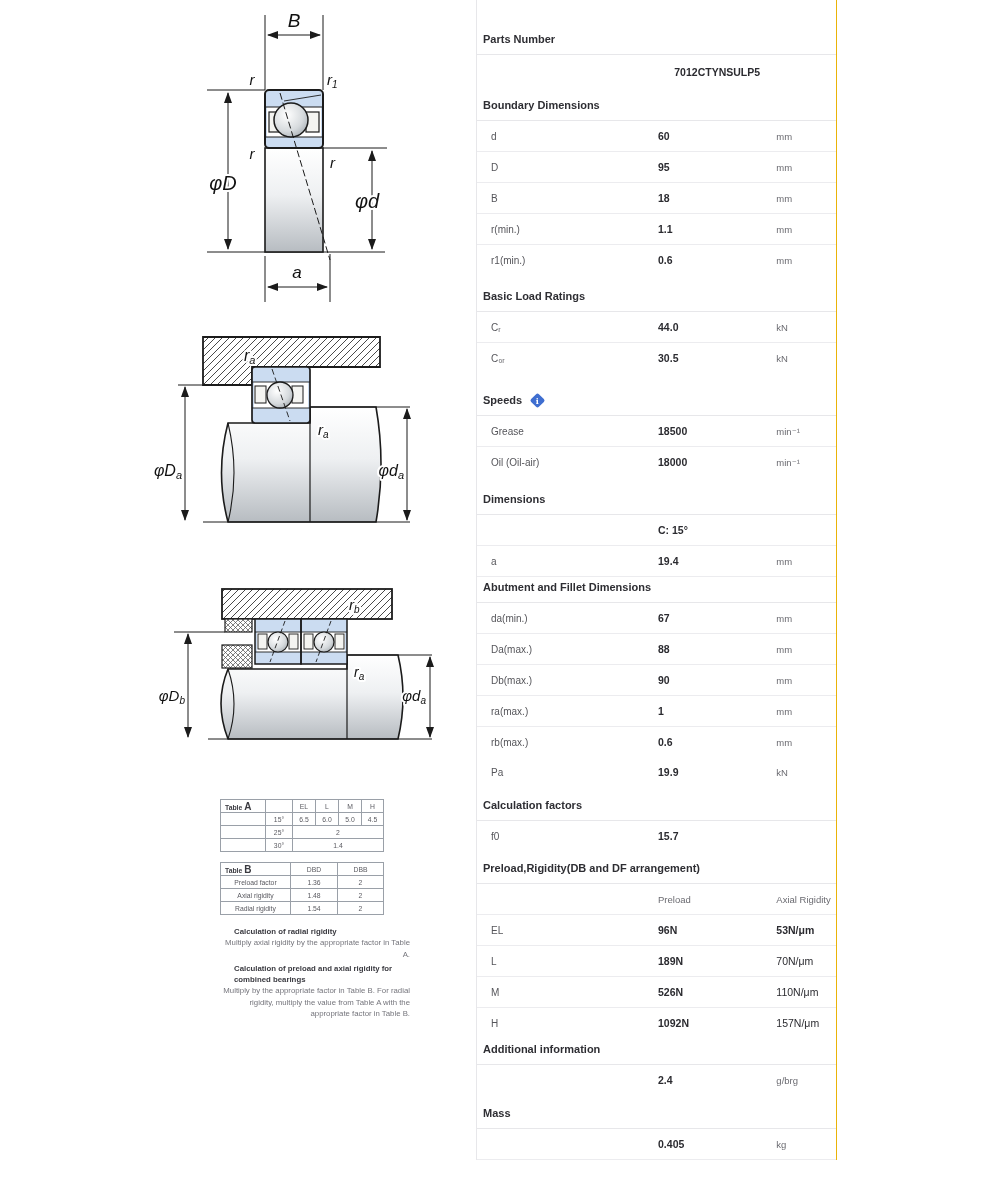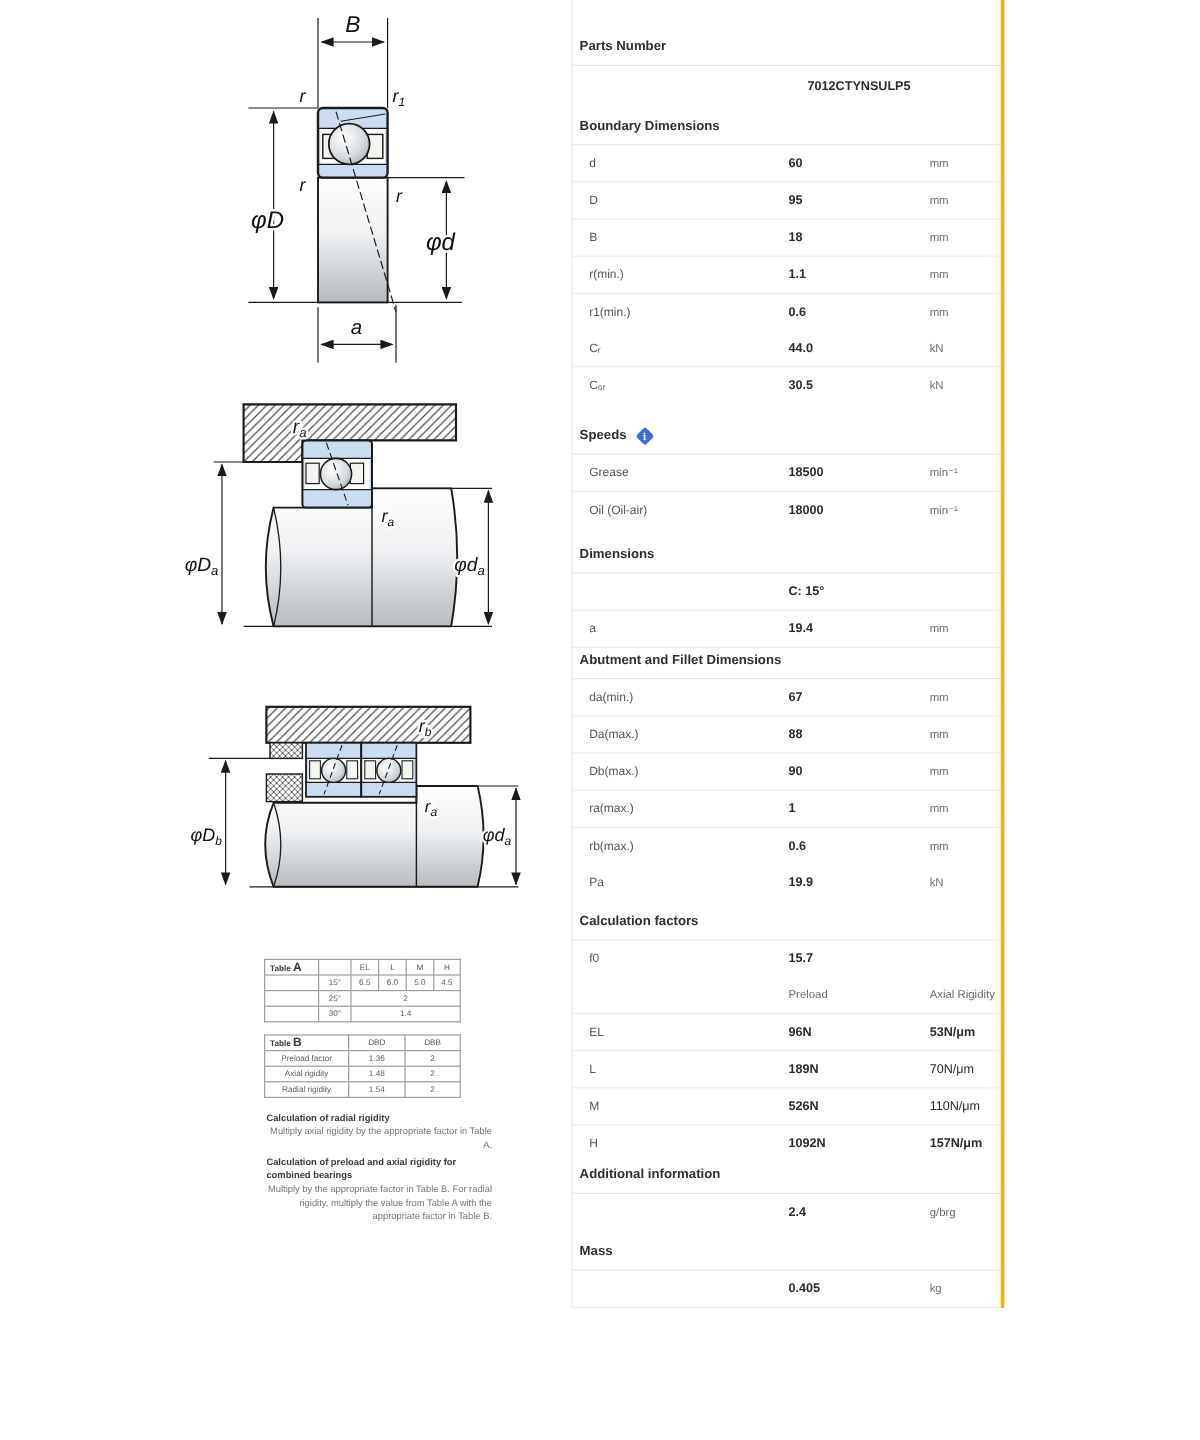--- a/index.html
+++ b/index.html
@@ -4,21 +4,21 @@
 <style>
   html,body{margin:0;padding:0;}
   body{
     width:1000px;height:1200px;background:#ffffff;position:relative;
     font-family:"Liberation Sans","DejaVu Sans",sans-serif;
     -webkit-font-smoothing:antialiased;
   }
   
   .panel{
     position:absolute;left:476px;top:0;width:361px;box-sizing:border-box;
-    border-left:1px solid #e7e7ea;border-right:3px solid #eab308;background:#fff;
+    border-left:1px solid #e7e7ea;border-right:1px solid #eab308;background:#fff;
   }
   .sec-title{
     font-size:11px;font-weight:bold;color:#2e2e33;
     padding:12px 6px 9px 6px;border-bottom:1px solid #e7e7ea;
     display:flex;align-items:center;gap:7px;
   }
   .pt33{padding-top:33px}.pt11{padding-top:11px}.pt15{padding-top:15px}
   .pt21{padding-top:21px}.pt16{padding-top:16px}.pt4{padding-top:4px}
   .pt5{padding-top:5px}.pt12{padding-top:12px}
   .row{
@@ -48,21 +48,21 @@
     font-size:6.8px;color:#5a5a60;background:#fff;
   }
   .mini-table td{
     border:1px solid #9aa0a8;text-align:center;vertical-align:middle;
     height:12px;padding:0 1px;overflow:hidden;white-space:nowrap;
   }
   .tbl-title{font-weight:bold;color:#3a3a40;font-size:6.8px;text-align:left !important;padding-left:4px !important;}
   .tbl-title .big{font-size:10px;font-weight:bold;}
   
   .notes{position:absolute;left:222px;top:926px;width:188px;}
-  .note-h{font-size:7.8px;font-weight:bold;color:#3a3a40;line-height:1.45;}
+  .note-h{font-size:7.8px;font-weight:bold;color:#3a3a40;line-height:1.45;margin-left:12px;}
   .note-b{font-size:7.8px;color:#75757c;line-height:1.45;margin-bottom:3px;text-align:right;}
 </style>
 </head>
 <body>
 
 <svg width="0" height="0" style="position:absolute" aria-hidden="true">
   <defs>
     <pattern id="hatch" width="7" height="7" patternUnits="userSpaceOnUse">
       <rect width="7" height="7" fill="#ffffff"></rect>
       <path d="M-1,1 l2,-2 M0,7 l7,-7 M6,8 l2,-2" stroke="#4a4a4a" stroke-width="1"></path>
@@ -320,20 +320,21 @@
     <span class="lbl">r(min.)</span>
     <span class="val">1.1</span>
     <span class="unitc">mm</span>
   </div>
   <div class="row nb">
     <span class="lbl">r1(min.)</span>
     <span class="val">0.6</span>
     <span class="unitc">mm</span>
   </div>
 
+  <div class="sec-title pt15">Basic Load Ratings</div>
   <div class="row">
     <span class="lbl">Cᵣ</span>
     <span class="val">44.0</span>
     <span class="unitc">kN</span>
   </div>
   <div class="row nb">
     <span class="lbl">C₀ᵣ</span>
     <span class="val">30.5</span>
     <span class="unitc">kN</span>
   </div>
@@ -400,20 +401,21 @@
     <span class="unitc">kN</span>
   </div>
 
   <div class="sec-title pt12">Calculation factors</div>
   <div class="row nb">
     <span class="lbl">f0</span>
     <span class="val">15.7</span>
     <span class="unitc"></span>
   </div>
 
+  <div class="sec-title pt11">Preload,Rigidity(DB and DF arrangement)</div>
   <div class="row">
     <span class="lbl"></span>
     <span class="val colhead">Preload</span>
     <span class="unitc colhead">Axial Rigidity</span>
   </div>
   <div class="row">
     <span class="lbl">EL</span>
     <span class="val">96N</span>
     <span class="unitc" style="font-weight:bold;color:#2b2b30;font-size:10.5px">53N/μm</span>
   </div>
@@ -423,21 +425,21 @@
     <span class="unitc" style="font-weight:normal;color:#2b2b30;font-size:10.5px">70N/μm</span>
   </div>
   <div class="row">
     <span class="lbl">M</span>
     <span class="val">526N</span>
     <span class="unitc" style="font-weight:normal;color:#2b2b30;font-size:10.5px">110N/μm</span>
   </div>
   <div class="row nb">
     <span class="lbl">H</span>
     <span class="val">1092N</span>
-    <span class="unitc" style="font-weight:bold;color:#2b2b30;font-size:10.5px">157N/μm</span>
+    <span class="unitc" style="font-weight:normal;color:#2b2b30;font-size:10.5px">157N/μm</span>
   </div>
 
   <div class="sec-title pt5">Additional information</div>
   <div class="row nb">
     <span class="lbl"></span>
     <span class="val">2.4</span>
     <span class="unitc">g/brg</span>
   </div>
 
   <div class="sec-title pt12">Mass</div>

